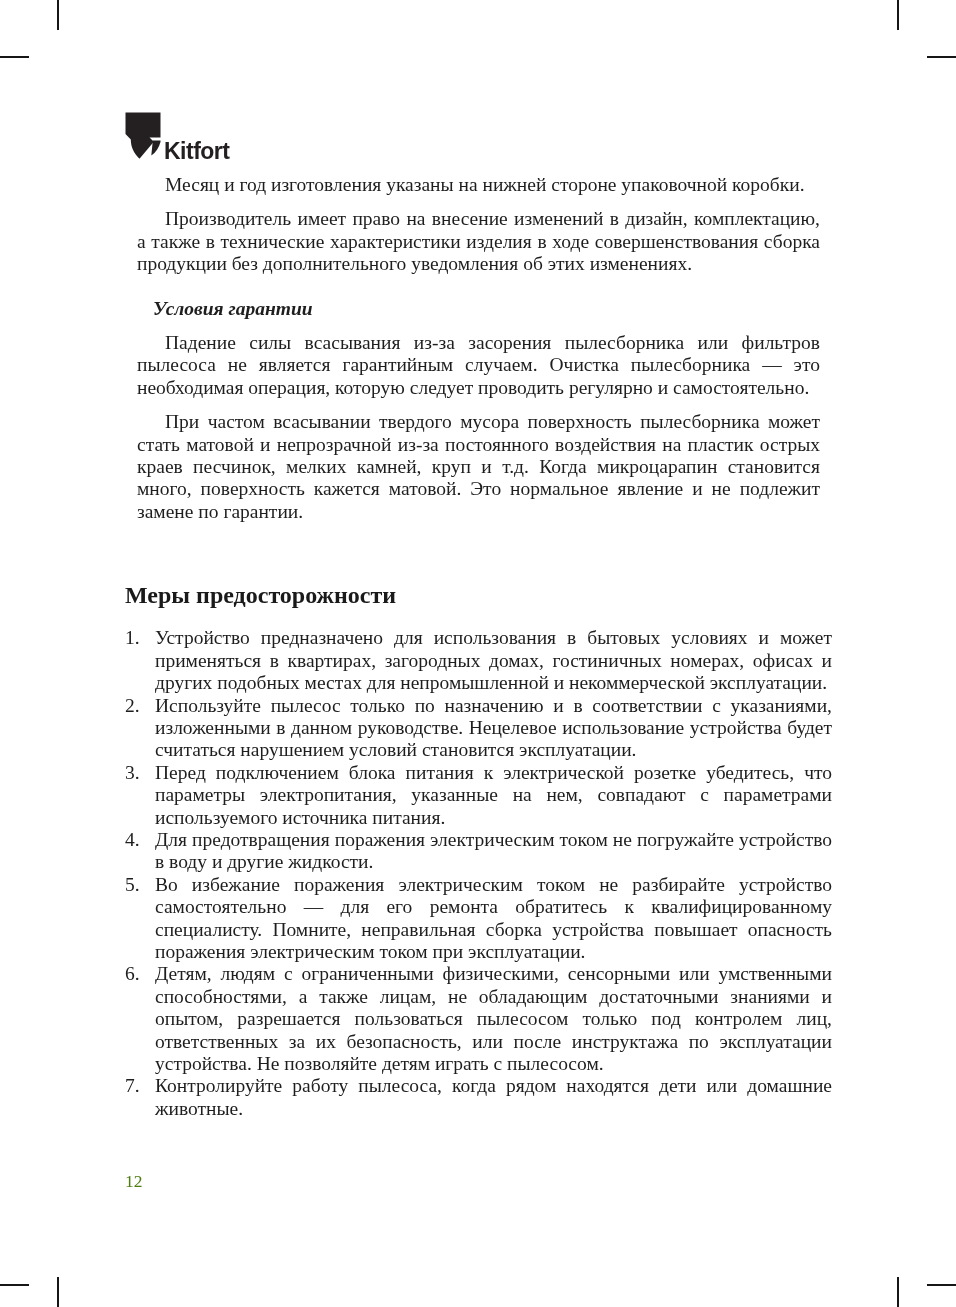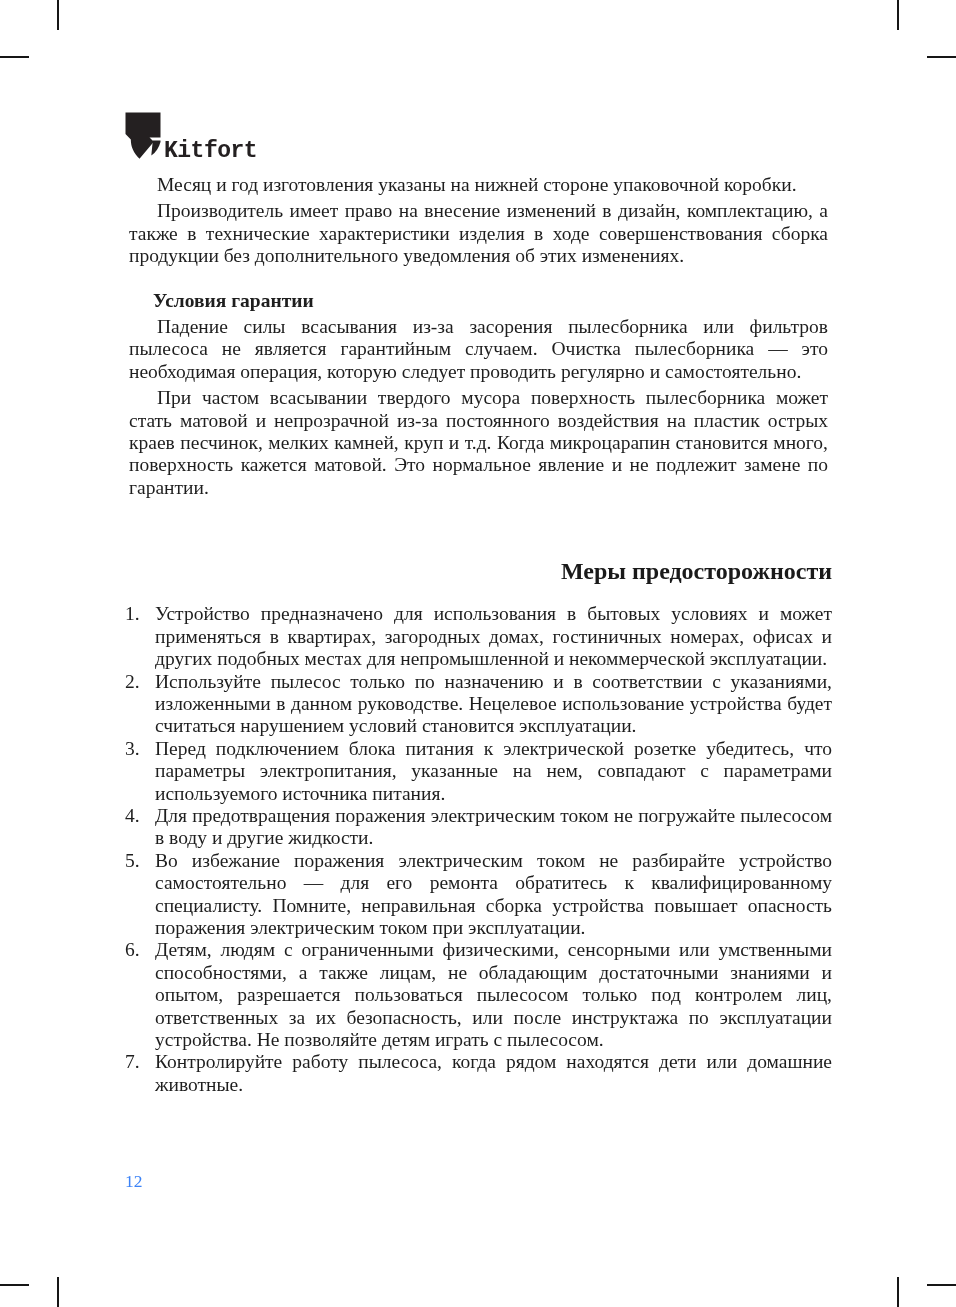--- a/index.html
+++ b/index.html
@@ -24,58 +24,58 @@
 
   .content{
     position:absolute;left:125px;top:112px;width:707px;
   }
   .logo-row{
     display:flex;align-items:flex-end;gap:3px;
     height:50px;margin-bottom:12px;
   }
   .logo-icon svg{display:block;}
   .wordmark{
-    font-family:Liberation Mono, monospace;
+    font-family:Liberation Sans, sans-serif;
     font-weight:bold;font-size:23px;line-height:23px;
     letter-spacing:-0.5px;color:#242021;
     transform:translateY(1px);
     margin-top:48px;
   }
   .para{
-    margin:4px;
+    margin:12px;
     font-size:19.5px;line-height:22.4px;
     text-align:justify;text-indent:28px;
   }
   .sub-heading{
     margin:22px 0 0 0;
     font-size:19.5px;line-height:22.4px;
-    font-weight:bold;text-indent:28px;
+    font-weight:bold;text-indent:28px;font-style:italic;
   }
   .main-heading{
     margin:58px 0 18px 0;
     font-size:24px;line-height:28px;
-    font-weight:bold;text-align:right;
+    font-weight:bold;text-align:left;
     color:#1a1a1a;
   }
   .num-list{
     list-style:none;margin:0;padding:0;margin-top:5px;
   }
   .num-item{
     position:relative;
     padding-left:30px;
     font-size:19.5px;line-height:22.4px;
     text-align:justify;
   }
   .num{
     position:absolute;left:0;top:0;width:24px;
     text-align:left;
   }
   .page-number{
     position:absolute;left:125px;top:1170px;
-    font-size:17.5px;line-height:22px;color:#3b82f6;
+    font-size:17.5px;line-height:22px;color:#4d7c0f;
   }
 </style>
 </head>
 <body>
 
 <div class="page">
 
   <div class="mark m-tl-v"></div>
   <div class="mark m-tl-h"></div>
   <div class="mark m-tr-v"></div>
@@ -129,21 +129,21 @@
           <span>Используйте пылесос только по назначению и в соответствии с указаниями, изложенными в данном руководстве. Нецелевое использование устройства будет считаться нарушением условий становится эксплуатации.</span>
         </li>
 
         <li class="num-item">
           <span class="num">3.</span>
           <span>Перед подключением блока питания к электрической розетке убедитесь, что параметры электропитания, указанные на нем, совпадают с параметрами используемого источника питания.</span>
         </li>
 
         <li class="num-item">
           <span class="num">4.</span>
-          <span>Для предотвращения поражения электрическим током не погружайте пылесосом в воду и другие жидкости.</span>
+          <span>Для предотвращения поражения электрическим током не погружайте устройство в воду и другие жидкости.</span>
         </li>
 
         <li class="num-item">
           <span class="num">5.</span>
           <span>Во избежание поражения электрическим током не разбирайте устройство самостоятельно — для его ремонта обратитесь к квалифицированному специалисту. Помните, неправильная сборка устройства повышает опасность поражения электрическим током при эксплуатации.</span>
         </li>
 
         <li class="num-item">
           <span class="num">6.</span>
           <span>Детям, людям с ограниченными физическими, сенсорными или умственными способностями, а также лицам, не обладающим достаточными знаниями и опытом, разрешается пользоваться пылесосом только под контролем лиц, ответственных за их безопасность, или после инструктажа по эксплуатации устройства. Не позволяйте детям играть с пылесосом.</span>

